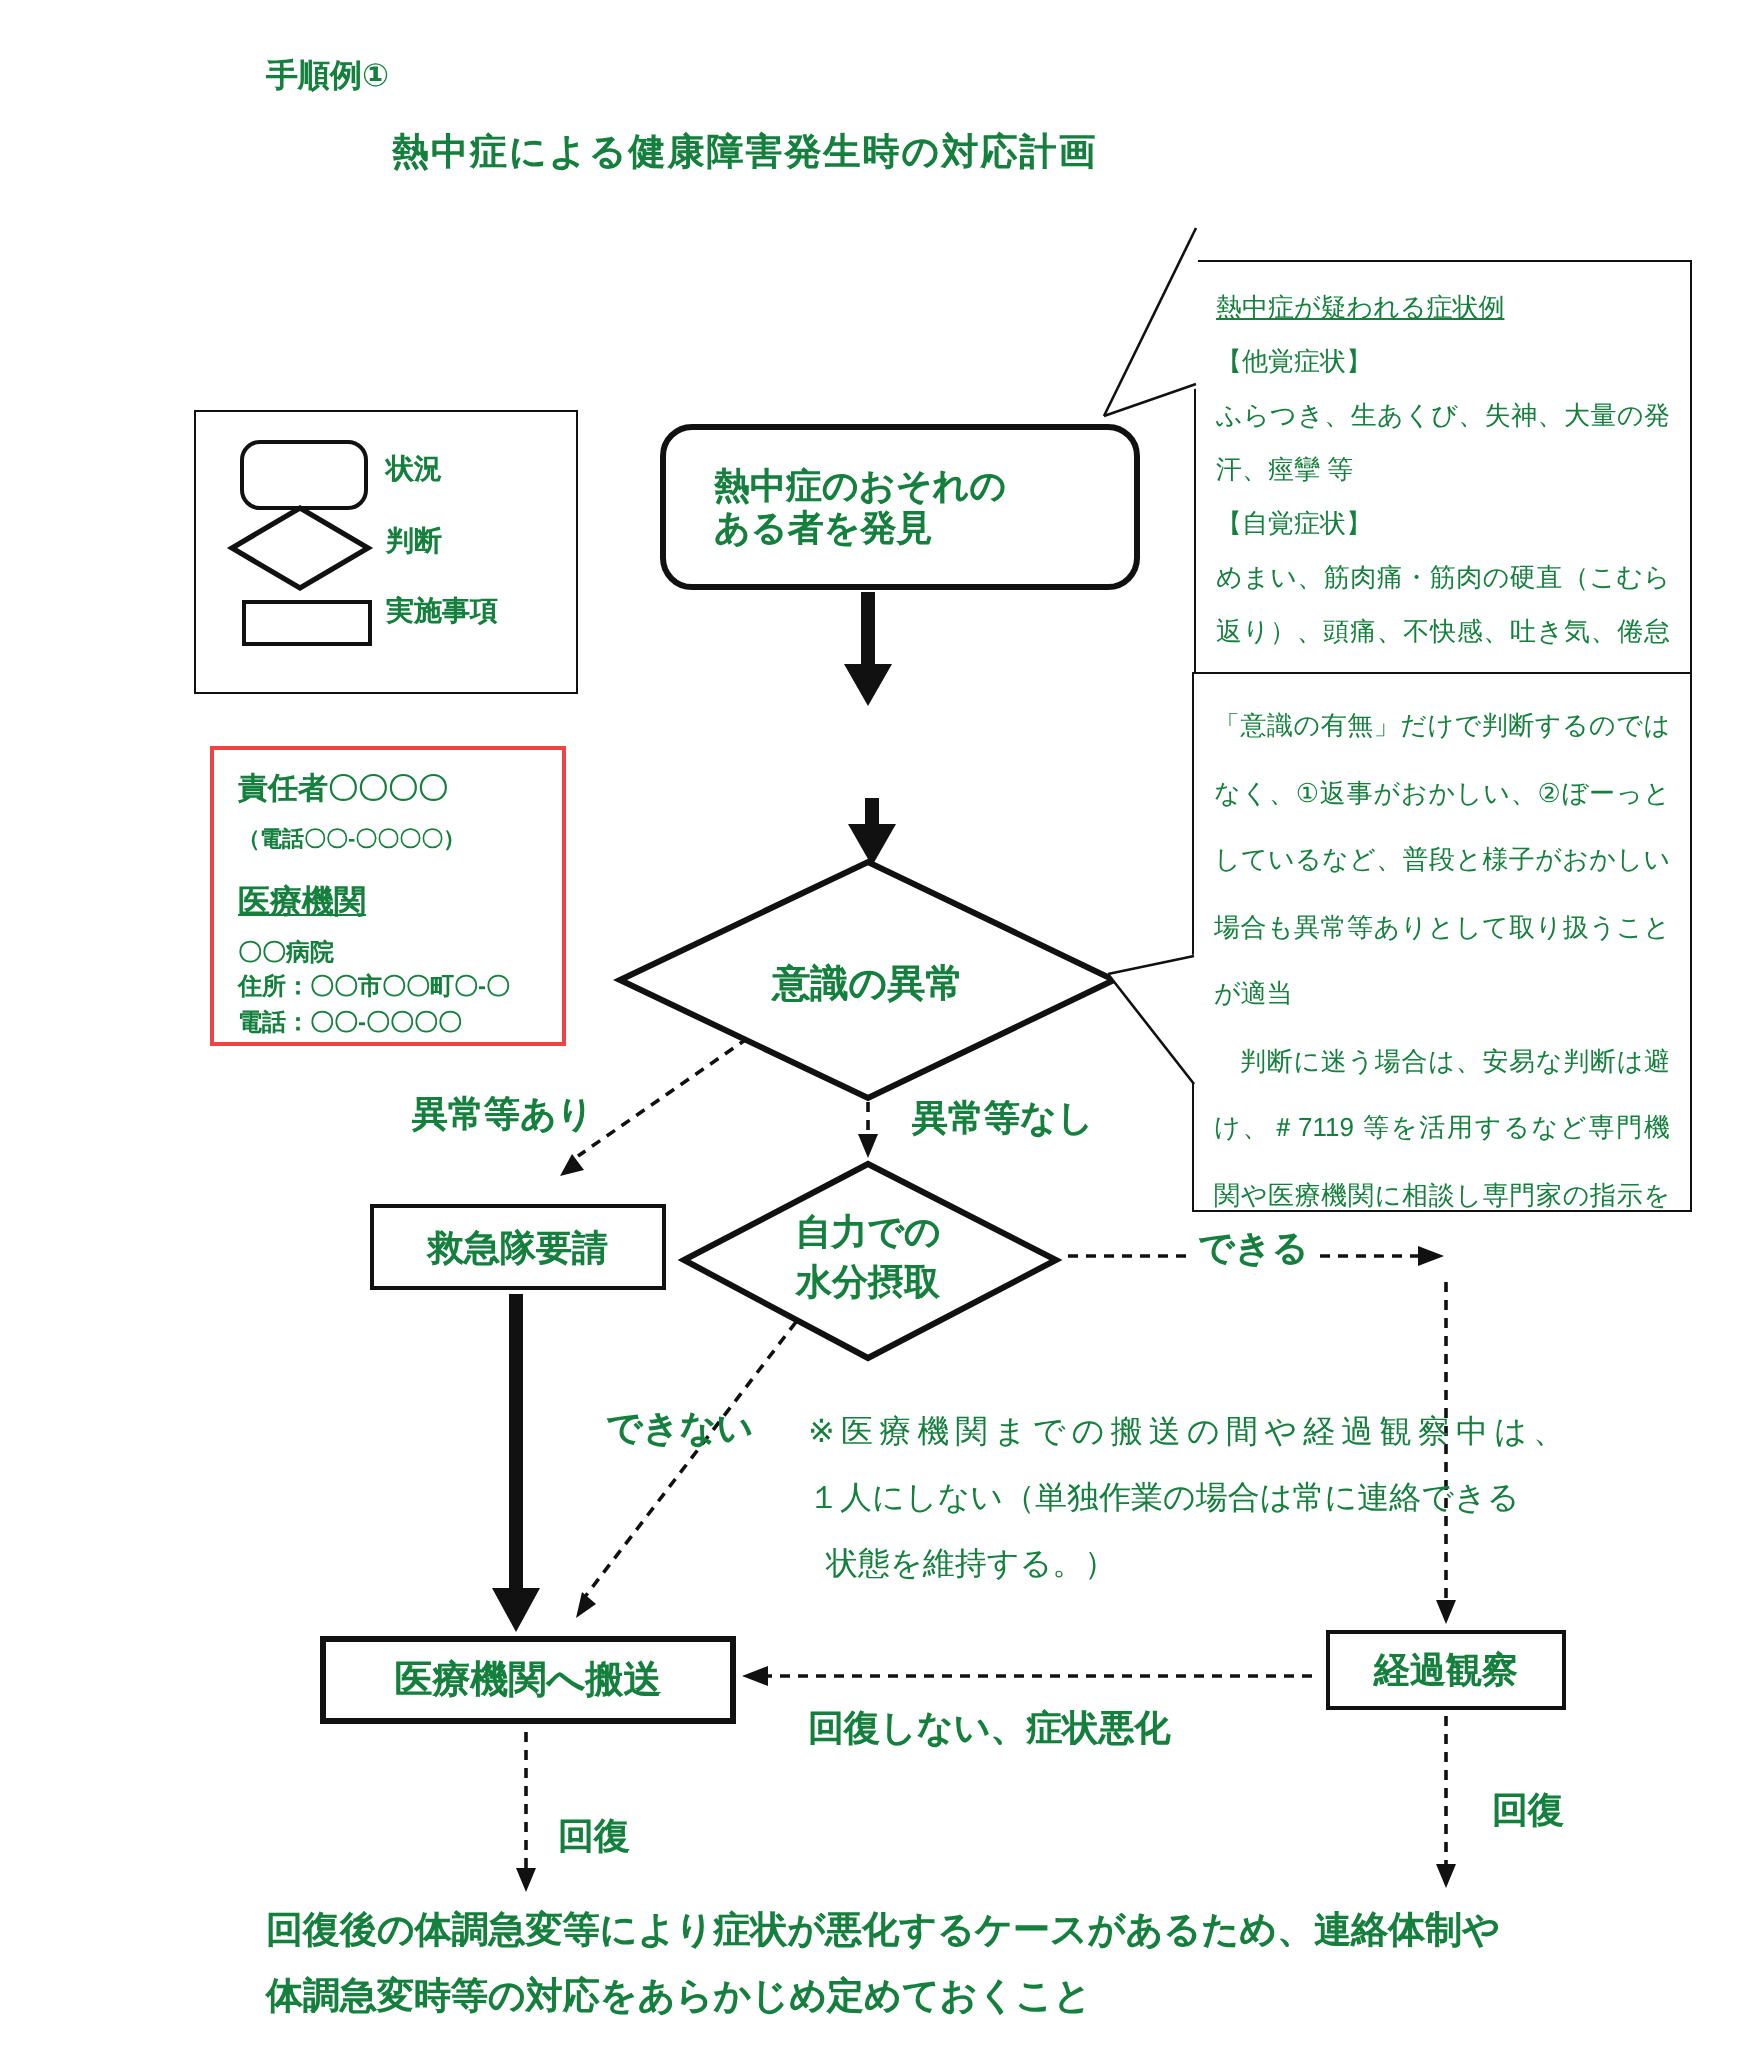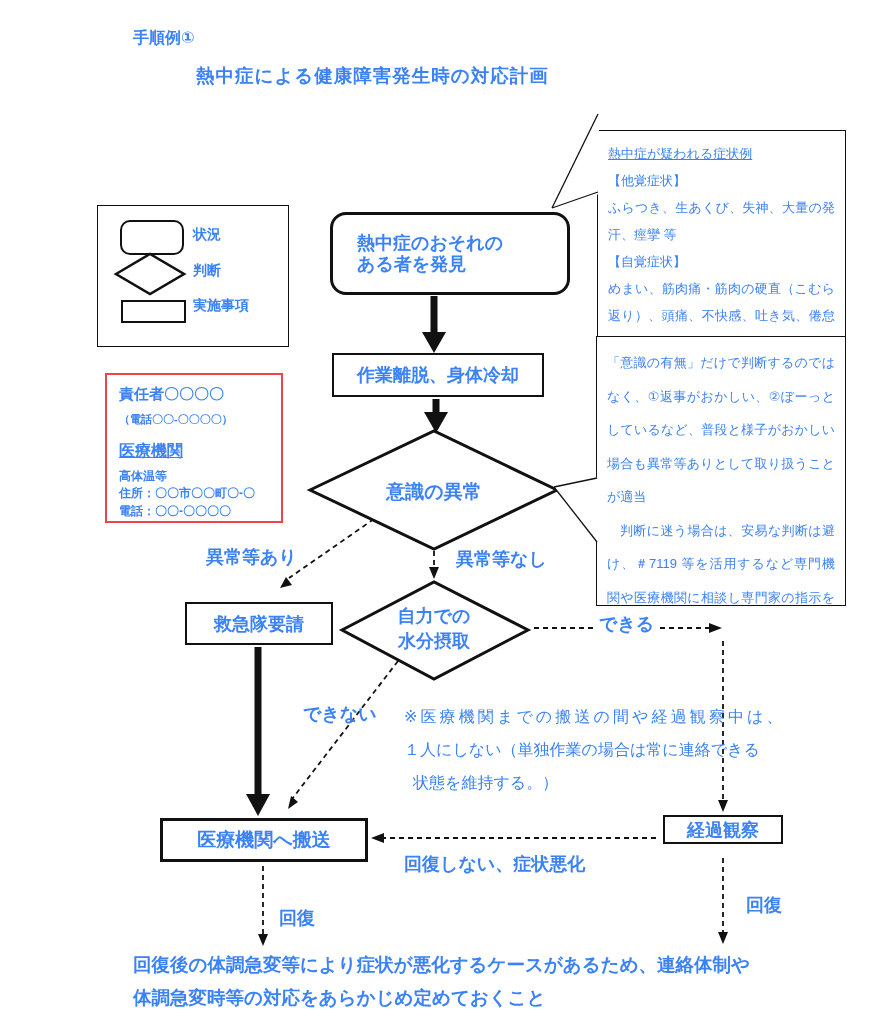--- a/index.html
+++ b/index.html
@@ -1,18 +1,18 @@
 <!DOCTYPE html>
 <html><head>
 <meta charset="utf-8">
 <style>
   html,body{margin:0;padding:0;background:#ffffff;}
   #canvas{
     position:relative;width:877px;height:1024px;background:#ffffff;
-    font-family:"Liberation Sans","DejaVu Sans",sans-serif;color:#3b82f6;
+    font-family:"Liberation Sans","DejaVu Sans",sans-serif;color:#15803d;
     overflow:hidden;
   }
   .abs{position:absolute;}
   .z1{z-index:1}.z3{z-index:3}.z5{z-index:5}
   
   .doc-label{left:133px;top:28px;font-size:16px;font-weight:600;}
   .doc-title{left:196px;top:63px;font-size:18.5px;font-weight:bold;letter-spacing:1px;}
   
   .legend-box{left:97px;top:205px;width:190px;height:140px;border:1.6px solid #111;background:#fff;}
   .legend-rounded{left:120px;top:220px;width:60px;height:31px;border:2.6px solid #111;border-radius:10px;background:#fff;}
@@ -35,21 +35,21 @@
   .conscious p.ind{text-indent:1em;}
   
   .node{background:#fff;box-sizing:border-box;}
   .start-node{left:330px;top:212px;width:240px;height:83px;border:3px solid #111;border-radius:16px;
     display:flex;flex-direction:column;justify-content:center;padding-left:24px;
     font-size:18px;font-weight:bold;line-height:21px;}
   .rect-node{display:flex;align-items:center;justify-content:center;font-weight:bold;}
   .cooling{left:332px;top:353px;width:212px;height:44px;border:2.6px solid #111;font-size:18px;}
   .ambulance{left:185px;top:602px;width:148px;height:43px;border:2.6px solid #111;font-size:18px;}
   .transport{left:160px;top:818px;width:208px;height:44px;border:3px solid #111;font-size:19px;}
-  .observe{left:663px;top:815px;width:120px;height:29px;border:2.6px solid #111;font-size:18px;}
+  .observe{left:663px;top:815px;width:120px;height:40px;border:2.6px solid #111;font-size:18px;}
   .diamond-label{font-weight:bold;text-align:center;}
   .dlab1{left:363px;top:479px;width:142px;font-size:19px;}
   .dlab2{left:374px;top:604px;width:120px;font-size:18px;line-height:25px;}
   
   .edge-label{font-weight:bold;font-size:18px;white-space:nowrap;}
   .e-ari{left:206px;top:545px;}
   .e-nashi{left:456px;top:547px;}
   .e-dekiru{left:594px;top:611px;background:#fff;padding:1px 5px;}
   .e-dekinai{left:303px;top:702px;}
   .e-norec{left:404px;top:852px;font-size:18px;}
@@ -77,21 +77,21 @@
   <div class="abs legend-rect z1"></div>
   <div class="abs legend-label lg1 z1">状況</div>
   <div class="abs legend-label lg2 z1">判断</div>
   <div class="abs legend-label lg3 z1">実施事項</div>
 
   <div class="abs contact-box z1">
     <div class="c-manager">責任者〇〇〇〇</div>
     <div class="c-phone">（電話〇〇-〇〇〇〇）</div>
     <div class="c-medical">医療機関</div>
     <div class="c-small">
-      <div>高体温等</div>
+      <div>〇〇病院</div>
       <div>住所：〇〇市〇〇町〇-〇</div>
       <div>電話：〇〇-〇〇〇〇</div>
     </div>
   </div>
 
   <div class="abs note-box symptoms z1">
     <span class="hd">熱中症が疑われる症状例</span><br>
     <span>【他覚症状】</span><br>
     <span>ふらつき、生あくび、失神、大量の発汗、痙攣 等</span><br>
     <span>【自覚症状】</span><br>
@@ -100,21 +100,20 @@
 
   <div class="abs note-box conscious z1">
     <p>「意識の有無」だけで判断するのではなく、①返事がおかしい、②ぼーっとしているなど、普段と様子がおかしい場合も異常等ありとして取り扱うことが適当</p>
     <p class="ind">判断に迷う場合は、安易な判断は避け、＃7119 等を活用するなど専門機関や医療機関に相談し専門家の指示を仰ぐこと</p>
   </div>
 
   <div class="abs node start-node z1">
     <div>熱中症のおそれの</div>
     <div>ある者を発見</div>
   </div>
-  <div class="abs node rect-node cooling z1">作業離脱、身体冷却</div>
   <div class="abs node rect-node ambulance z1">救急隊要請</div>
   <div class="abs node rect-node transport z1">医療機関へ搬送</div>
   <div class="abs node rect-node observe z1">経過観察</div>
 
   <svg class="layer z3" width="877" height="1024" viewBox="0 0 877 1024">
 
     <g stroke="#111" fill="#111">
       <line x1="434" y1="296" x2="434" y2="334" stroke-width="7"></line>
       <polygon points="422,332 446,332 434,353" stroke="none"></polygon>
       <line x1="436" y1="399" x2="436" y2="414" stroke-width="7"></line>

